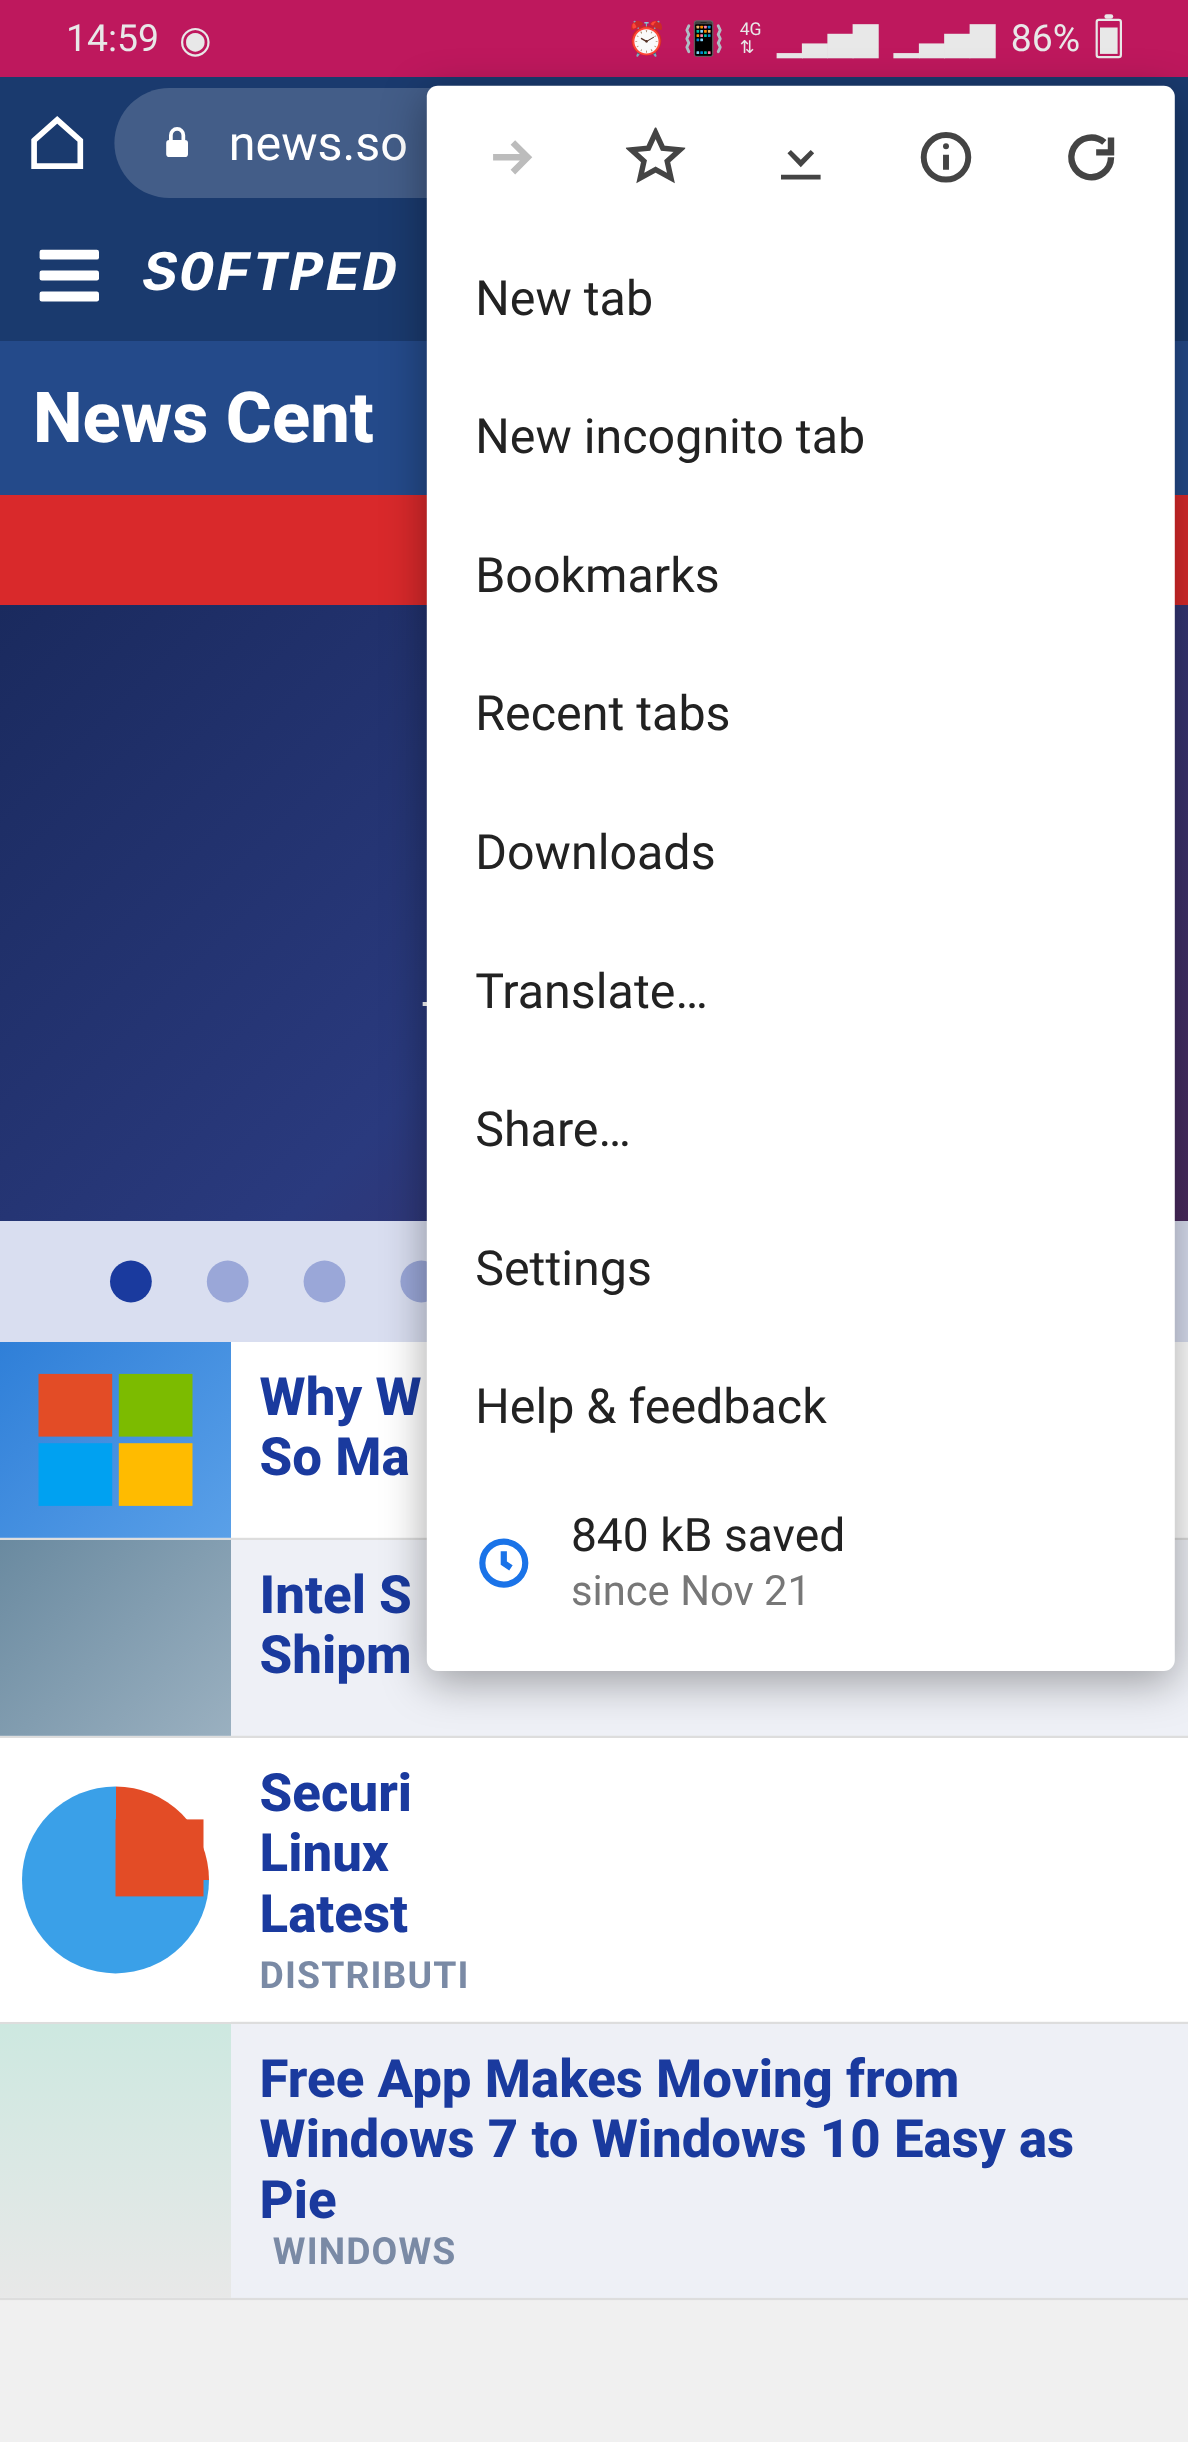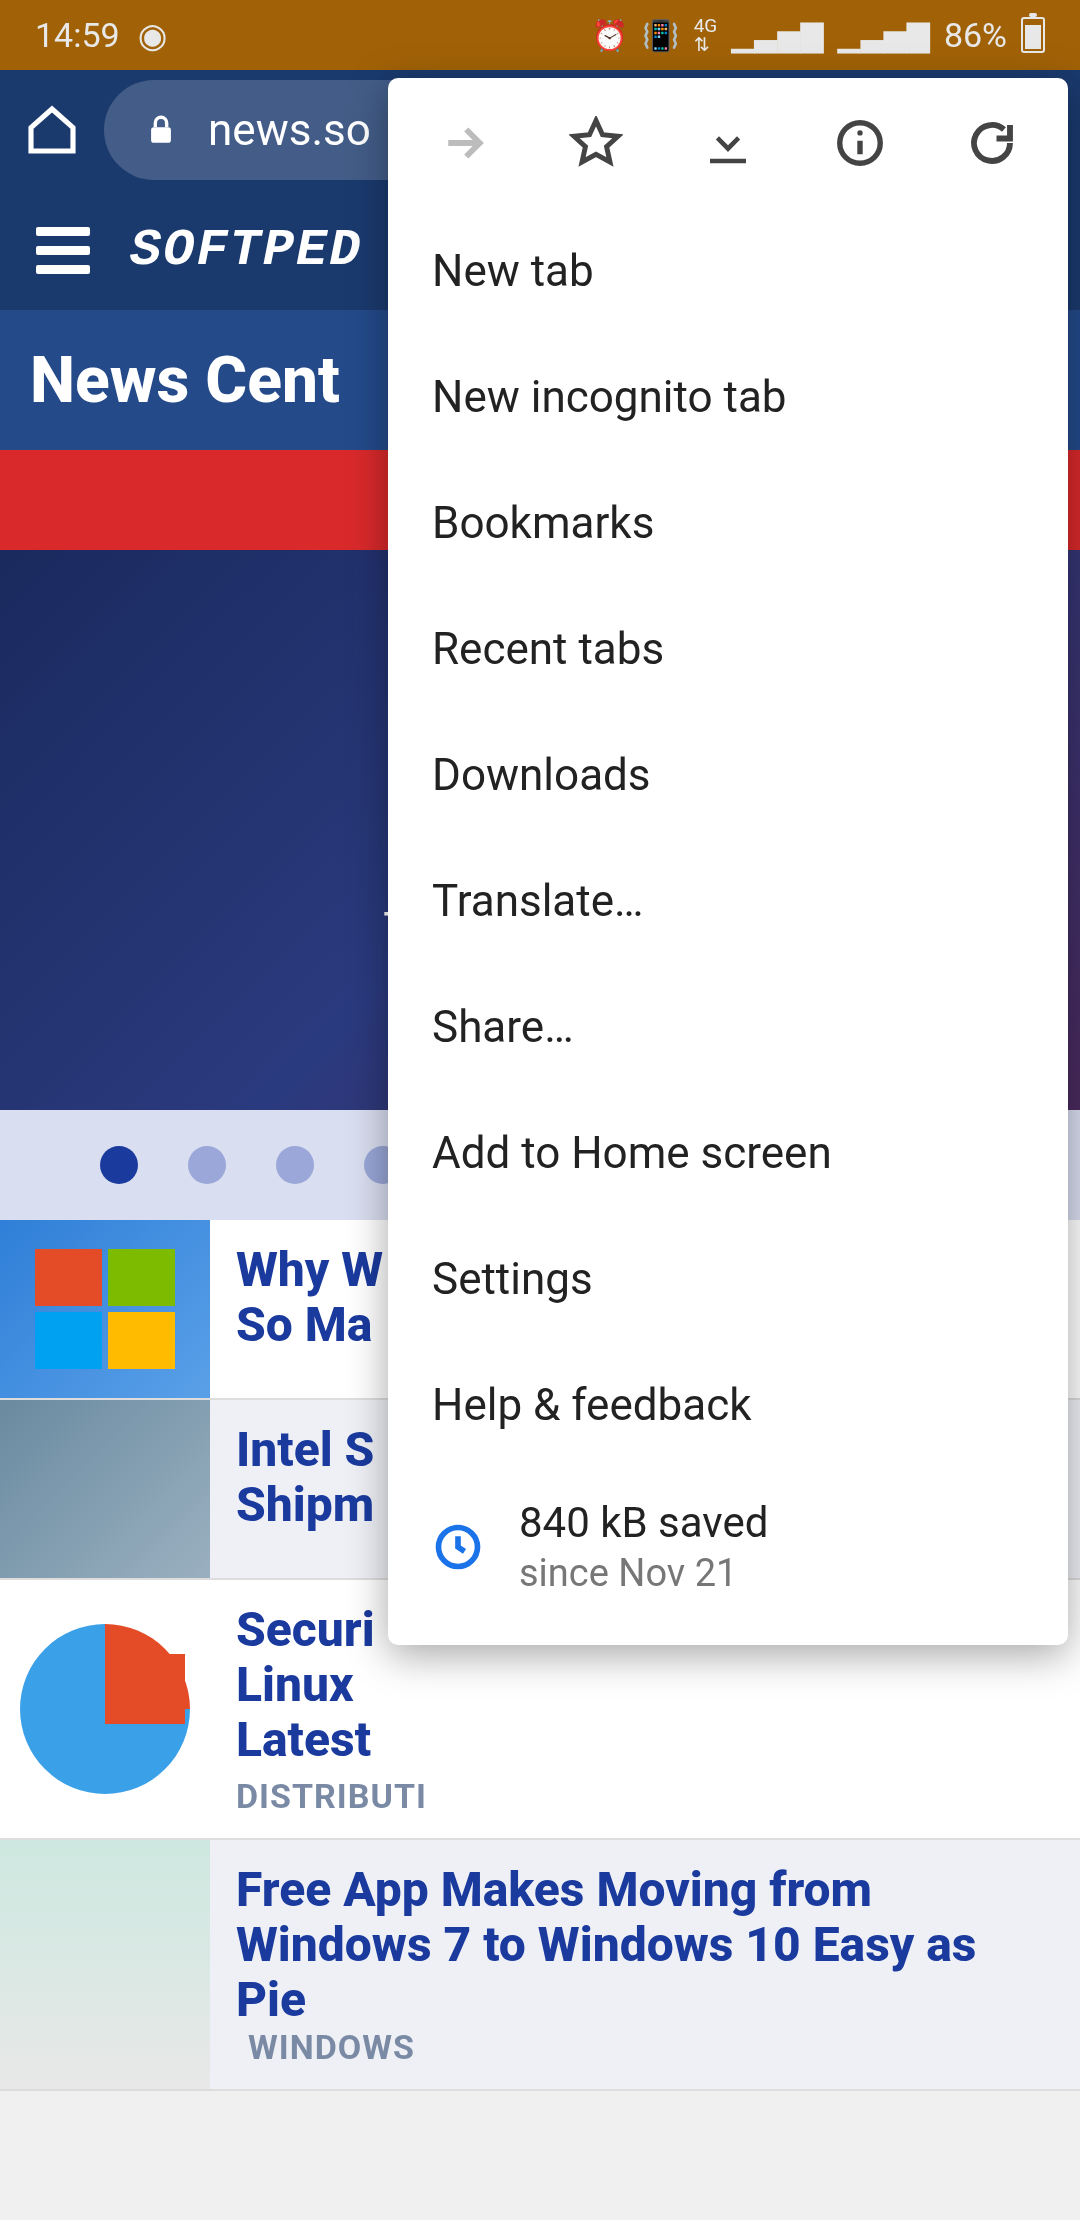--- a/index.html
+++ b/index.html
@@ -8,26 +8,26 @@
     height: 2220px;
     font-family: -apple-system, Roboto, "Segoe UI", sans-serif;
     background: #1a3a6e;
     overflow: hidden;
     position: relative;
   }
 
   
   .status-bar {
     height: 70px;
-    background: #a16207;
+    background: #be185d;
     color: #e8e8e8;
     display: flex;
     align-items: center;
     justify-content: space-between;
-    padding: 0 35px;
+    padding: 0 60px;
     font-size: 34px;
   }
   .status-left { display: flex; align-items: center; gap: 18px; }
   .status-right { display: flex; align-items: center; gap: 14px; font-size: 30px; }
   .battery-pct { font-size: 34px; }
   .battery-icon {
     width: 24px; height: 36px; border: 2px solid #e8e8e8; border-radius: 3px;
     position: relative; display: inline-block;
   }
   .battery-icon::before {
@@ -181,21 +181,21 @@
 <body>
 
 <div class="status-bar">
   <div class="status-left">
     <span>14:59</span>
     <span>◉</span>
   </div>
   <div class="status-right">
     <span>⏰</span>
     <span>📳</span>
-    <span style="font-size:19px;line-height:1;">4G<br>⇅</span>
+    <span style="font-size:16px;line-height:1;">4G<br>⇅</span>
     <span>▁▃▅▇</span>
     <span>▁▃▅▇</span>
     <span class="battery-pct">86%</span>
     <span class="battery-icon"></span>
   </div>
 </div>
 
 <div class="chrome-row">
   <div class="home-btn">
     <svg viewBox="0 0 24 24" width="56" height="56" fill="none" stroke="#fff" stroke-width="2.2">
@@ -329,23 +329,20 @@
   <div class="menu-item">
       <span>Downloads</span>
     </div>
   <div class="menu-item">
       <span>Translate…</span>
     </div>
   <div class="menu-item">
       <span>Share…</span>
     </div>
   <div class="menu-item">
-      <span>Add to Home screen</span>
-    </div>
-  <div class="menu-item">
       <span>Settings</span>
     </div>
   <div class="menu-item">
       <span>Help &amp; feedback</span>
     </div>
 
   <div class="data-saver">
     <svg class="ds-icon" viewBox="0 0 24 24" fill="none" stroke="currentColor" stroke-width="2.6">
       <circle cx="12" cy="12" r="9"></circle>
       <path d="M12 7v5l3 2"></path>

